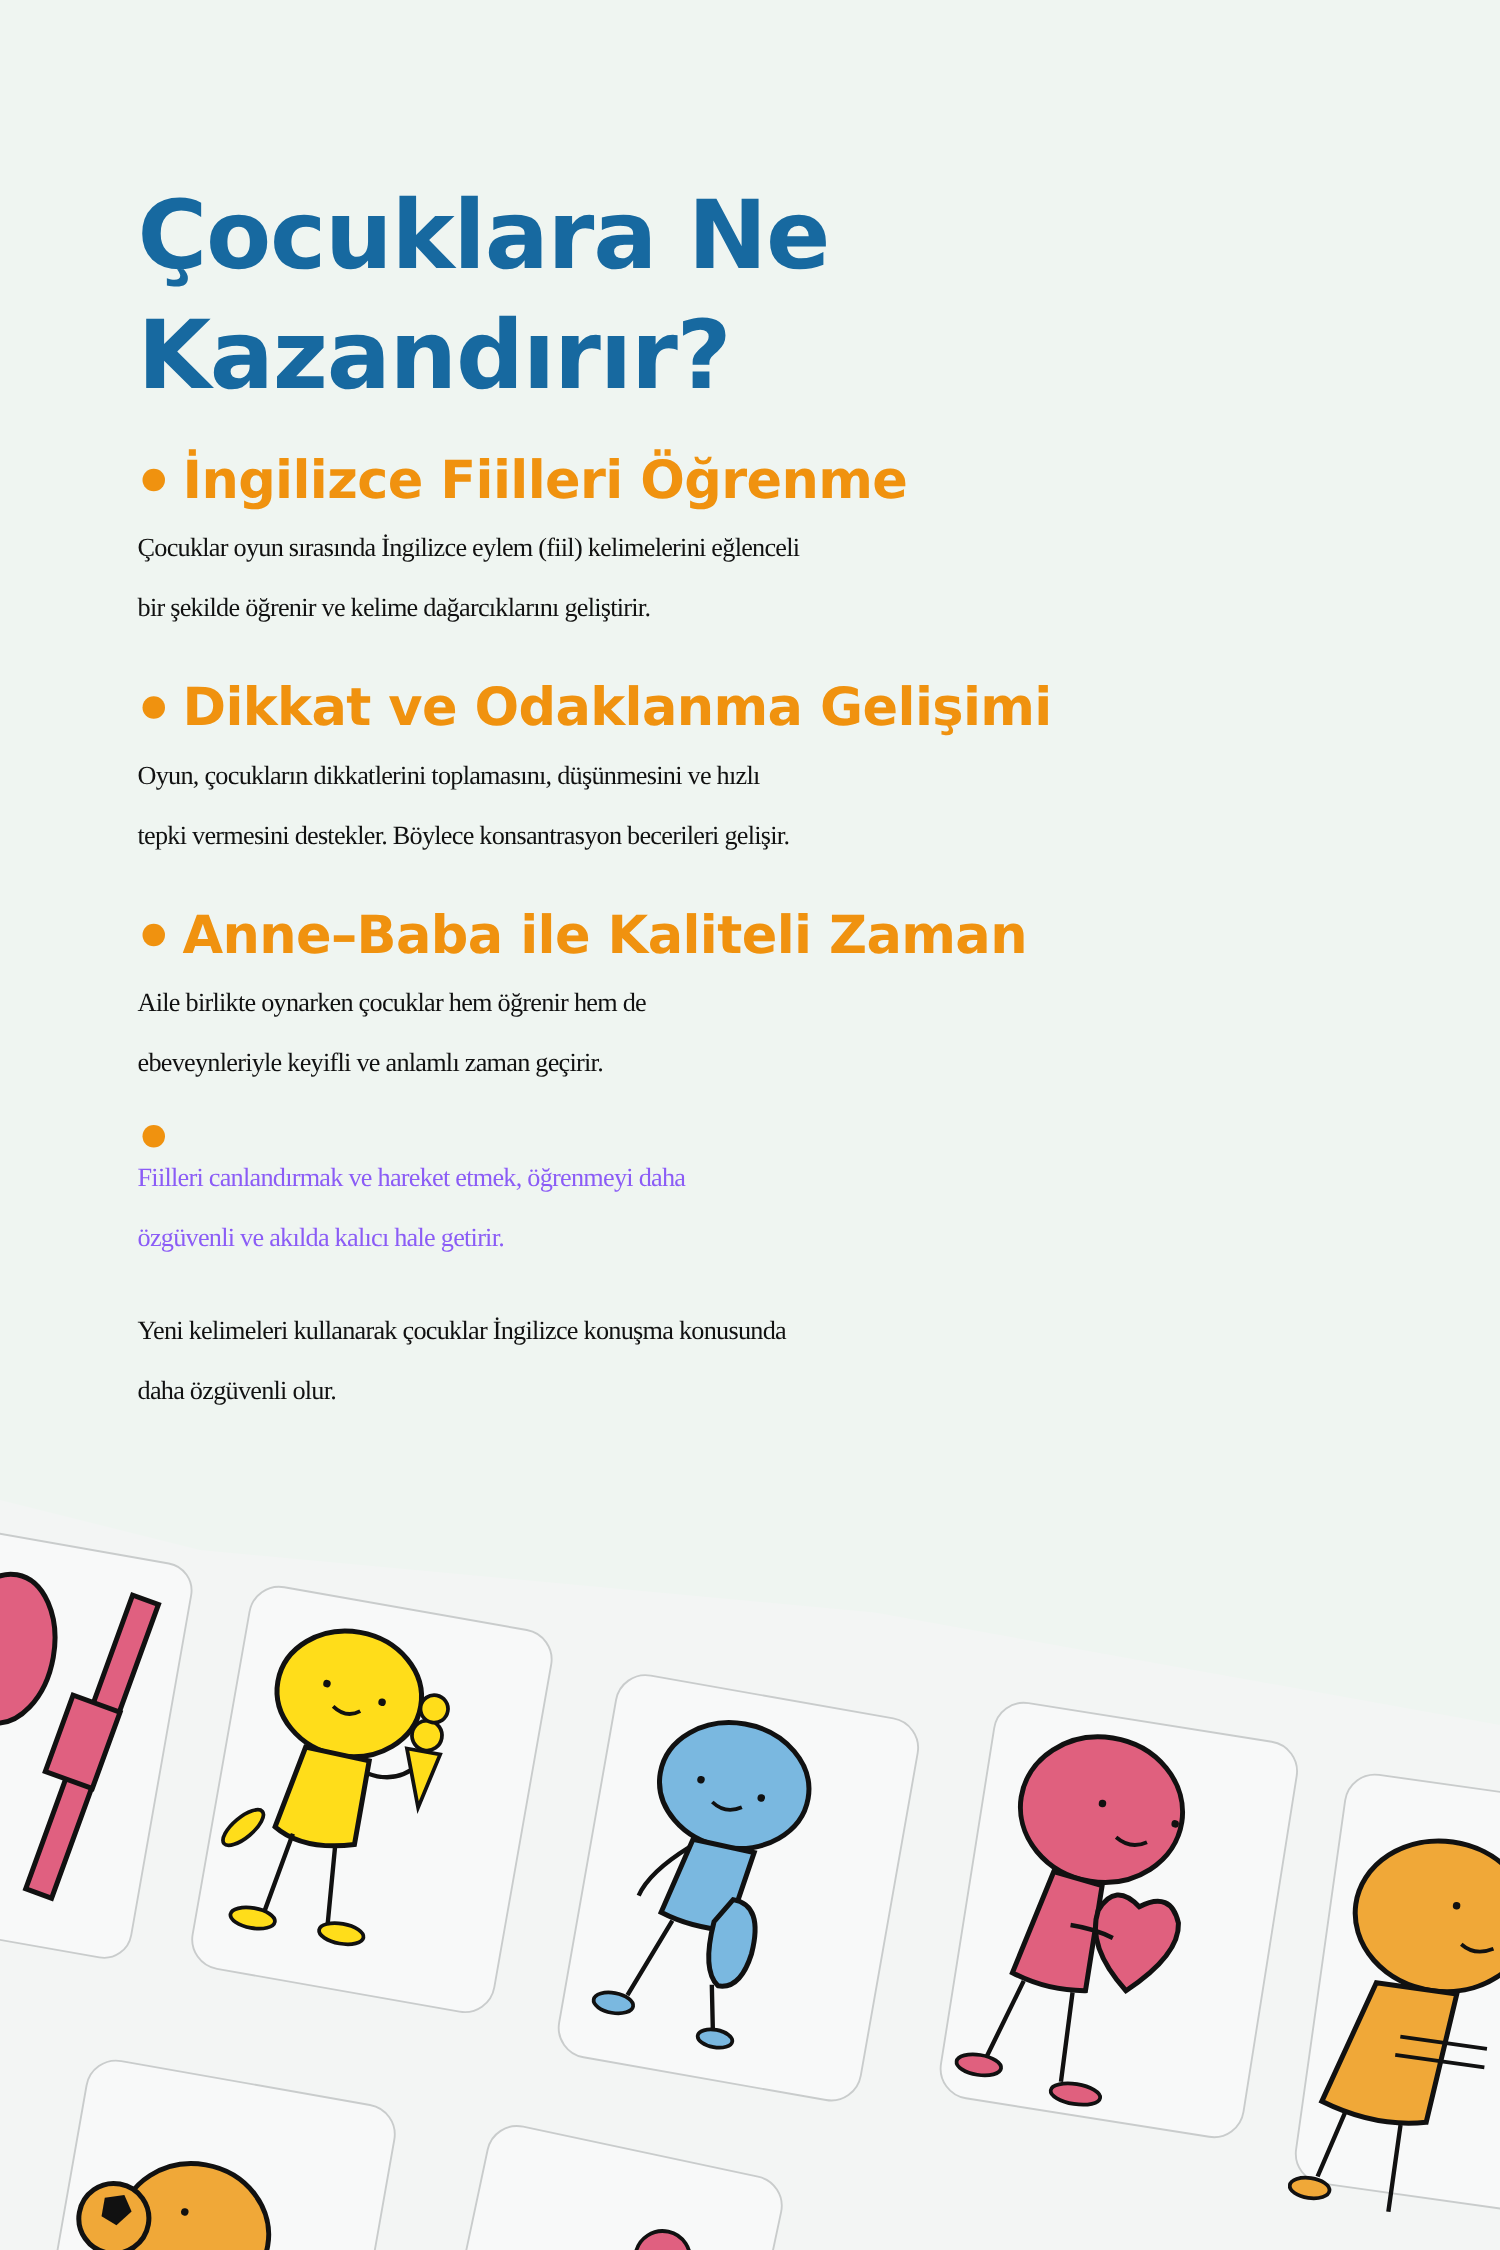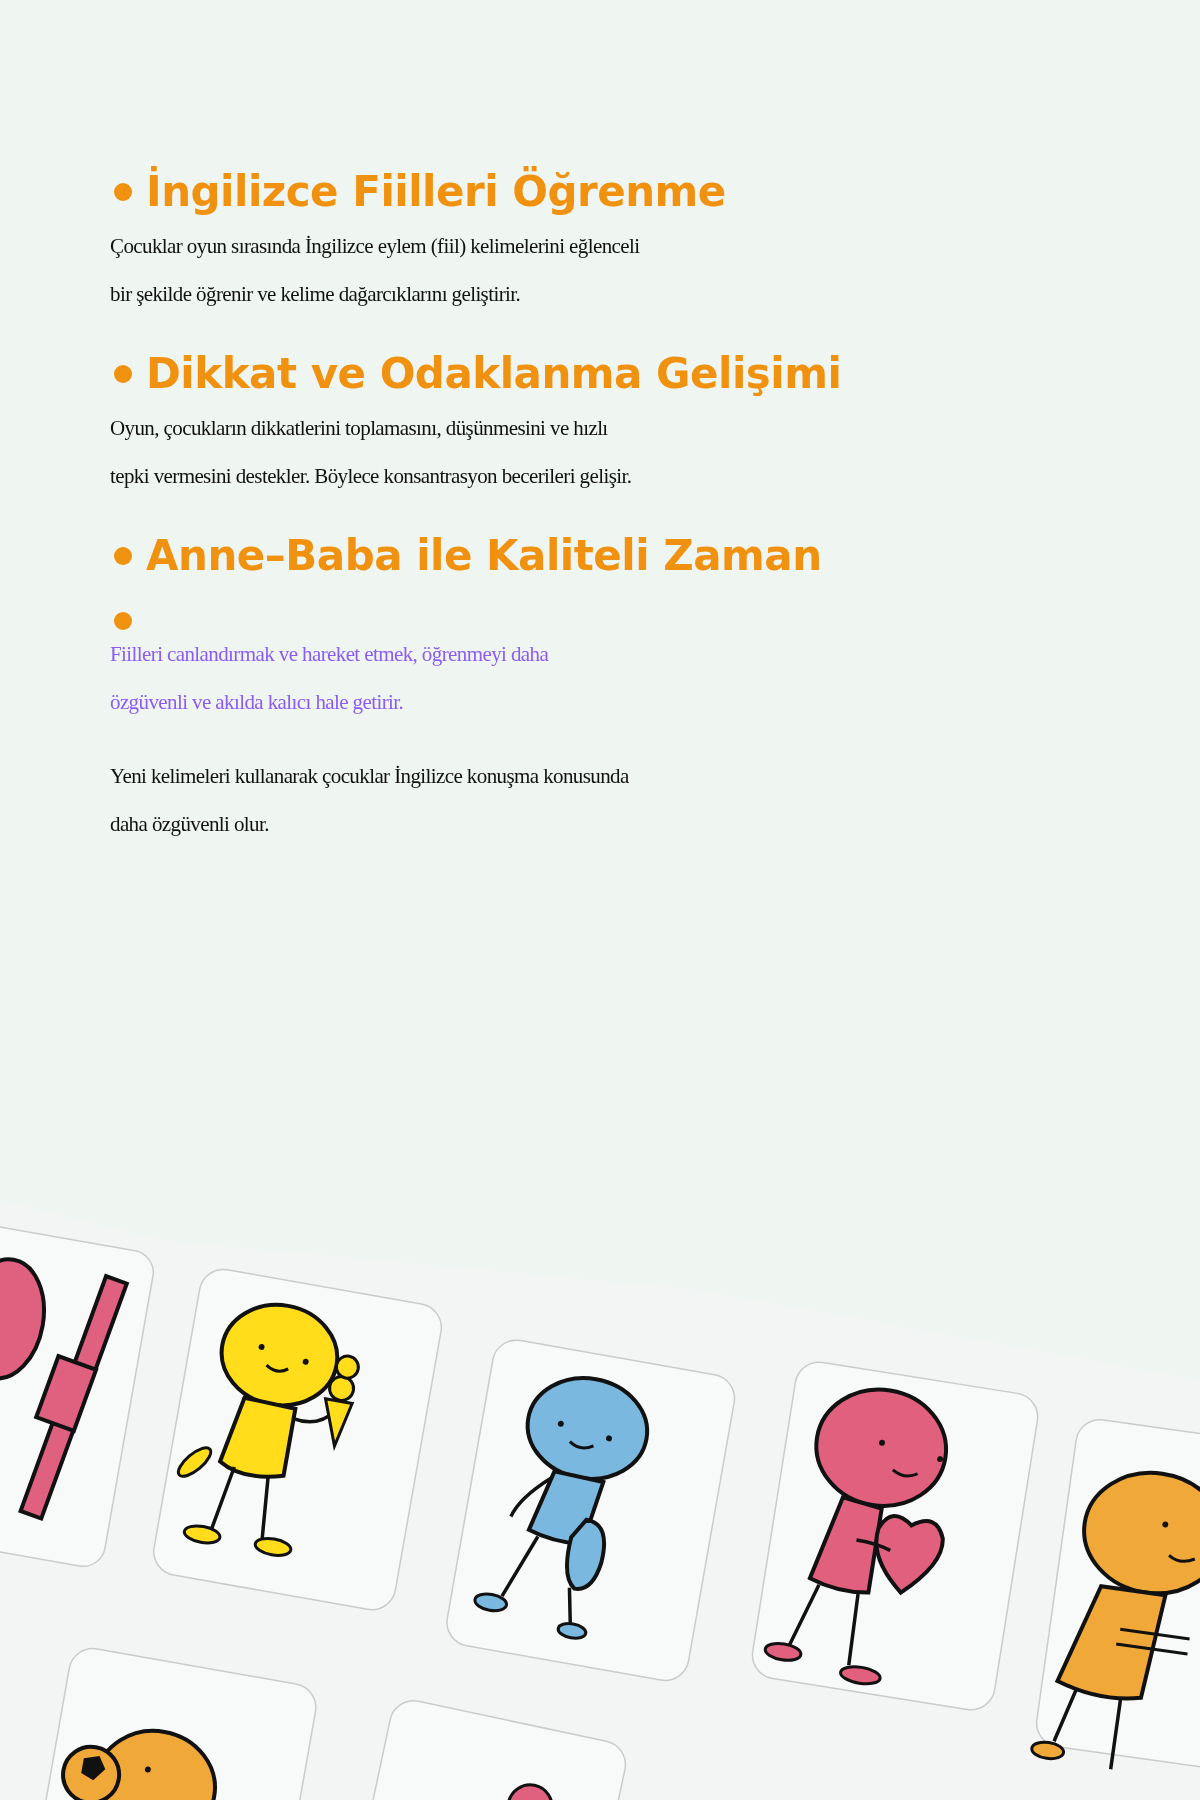--- a/index.html
+++ b/index.html
@@ -59,20 +59,21 @@
       left: 0;
       top: 1190px;
       width: 1200px;
       height: 610px;
     }
   </style>
 </head>
 <body style="background: rgb(239, 245, 241);">
 
 <div class="content">
+  <h1 class="page-title" style="color: rgb(23, 105, 160);">Çocuklara Ne Kazandırır?</h1>
 
   <div class="benefit">
     <div class="benefit-heading" style="color: rgb(240, 146, 15); margin-top: 22px;">
       <span class="bullet" style="background: rgb(240, 146, 15);"></span>
       <span>İngilizce Fiilleri Öğrenme</span>
     </div>
     <div class="benefit-body" style="color: rgb(17, 17, 17);">
       <div>Çocuklar oyun sırasında İngilizce eylem (fiil) kelimelerini eğlenceli</div>
       <div>bir şekilde öğrenir ve kelime dağarcıklarını geliştirir.</div>
     </div>
@@ -86,20 +87,24 @@
     <div class="benefit-body" style="color: rgb(17, 17, 17);">
       <div>Oyun, çocukların dikkatlerini toplamasını, düşünmesini ve hızlı</div>
       <div>tepki vermesini destekler. Böylece konsantrasyon becerileri gelişir.</div>
     </div>
   </div>
 
   <div class="benefit">
     <div class="benefit-heading" style="color: rgb(240, 146, 15);">
       <span class="bullet" style="background: rgb(240, 146, 15);"></span>
       <span>Anne–Baba ile Kaliteli Zaman</span>
+    </div>
+    <div class="benefit-body" style="color: rgb(17, 17, 17);">
+      <div>Aile birlikte oynarken çocuklar hem öğrenir hem de</div>
+      <div>ebeveynleriyle keyifli ve anlamlı zaman geçirir.</div>
     </div>
   </div>
 
   <div class="benefit">
     <div class="benefit-heading" style="color: rgb(240, 146, 15);">
       <span class="bullet" style="background: rgb(240, 146, 15);"></span>
     </div>
     <div class="benefit-body" style="color: #8b5cf6;">
       <div>Fiilleri canlandırmak ve hareket etmek, öğrenmeyi daha</div>
       <div>özgüvenli ve akılda kalıcı hale getirir.</div>

